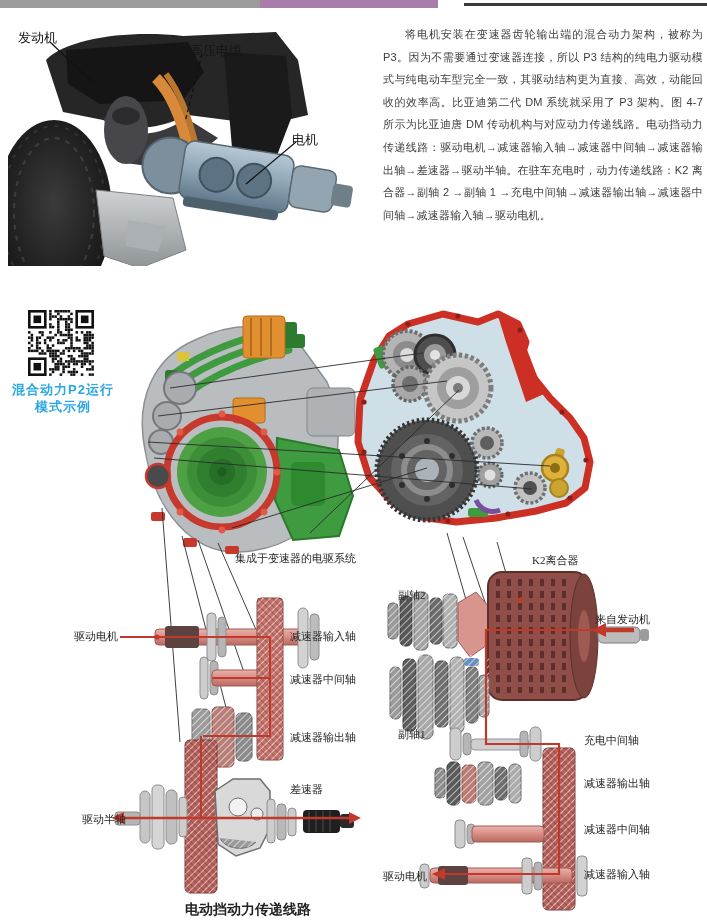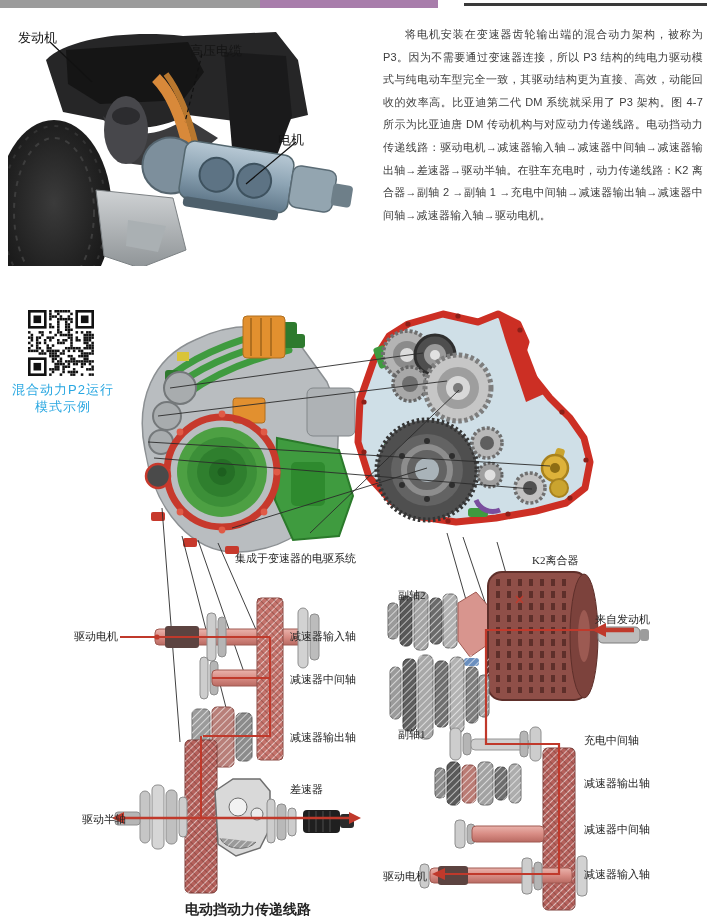--- a/index.html
+++ b/index.html
@@ -15,21 +15,21 @@
         text-align:justify;text-indent:2em;color:#3d3d3d;letter-spacing:.2px;}
   
   .photo-wrap{position:absolute;left:8px;top:20px;width:345px;height:246px;}
   .photo-label{position:absolute;font-family:"Liberation Serif",serif;font-size:13px;color:#151515;z-index:5;}
   .fig-caption{position:absolute;left:70px;top:273px;font-size:13px;z-index:5;white-space:nowrap;}
   .fig-caption .no{color:#c94f38;margin-right:12px;}
   .fig-caption .tt{color:#3c3c3c;}
   
   .qr-wrap{position:absolute;left:28px;top:310px;width:66px;height:66px;z-index:4;}
   .qr-caption{position:absolute;left:0;top:381px;width:126px;text-align:center;z-index:5;
-              color:#29a7e1;font-weight:normal;font-size:13px;line-height:17px;letter-spacing:1px;}
+              color:#29a7e1;font-weight:bold;font-size:13px;line-height:17px;letter-spacing:1px;}
   
   .lbl{position:absolute;font-family:"Liberation Serif",serif;font-size:11px;color:#262626;
        z-index:6;white-space:nowrap;}
   .lbl-bold{font-weight:bold;font-size:14px;color:#232323;}
   svg{display:block;}
   .abs{position:absolute;}
 </style>
 </head>
 <body>
 
@@ -95,21 +95,21 @@
       </g>
 
       <g stroke="#111" stroke-width="1.2">
         <line x1="42" y1="22" x2="84" y2="62"></line>
         <line x1="194" y1="34" x2="177" y2="102" stroke-dasharray="4,3"></line>
         <line x1="288" y1="122" x2="238" y2="164"></line>
       </g>
     </svg>
     <span class="photo-label" style="left:10px;top:9px">发动机</span>
     <span class="photo-label" style="left:182px;top:22px">高压电缆</span>
-    <span class="photo-label" style="left:270px;top:111px">电机</span>
+    <span class="photo-label" style="left:284px;top:111px">电机</span>
   </div>
 
 
   <div class="para">将电机安装在变速器齿轮输出端的混合动力架构，被称为 P3。因为不需要通过变速器连接，所以 P3 结构的纯电力驱动模式与纯电动车型完全一致，其驱动结构更为直接、高效，动能回收的效率高。比亚迪第二代 DM 系统就采用了 P3 架构。图 4-7 所示为比亚迪唐 DM 传动机构与对应动力传递线路。电动挡动力传递线路：驱动电机→减速器输入轴→减速器中间轴→减速器输出轴→差速器→驱动半轴。在驻车充电时，动力传递线路：K2 离合器→副轴 2 →副轴 1 →充电中间轴→减速器输出轴→减速器中间轴→减速器输入轴→驱动电机。</div>
 
   <div class="qr-wrap">
     <svg width="66" height="66" viewBox="0 0 66 66">
       <rect width="66" height="66" fill="#fff"></rect>
       <g fill="#111" id="qr-cells">
           <rect x="21.12" y="0.00" width="2.53" height="2.53"></rect>

